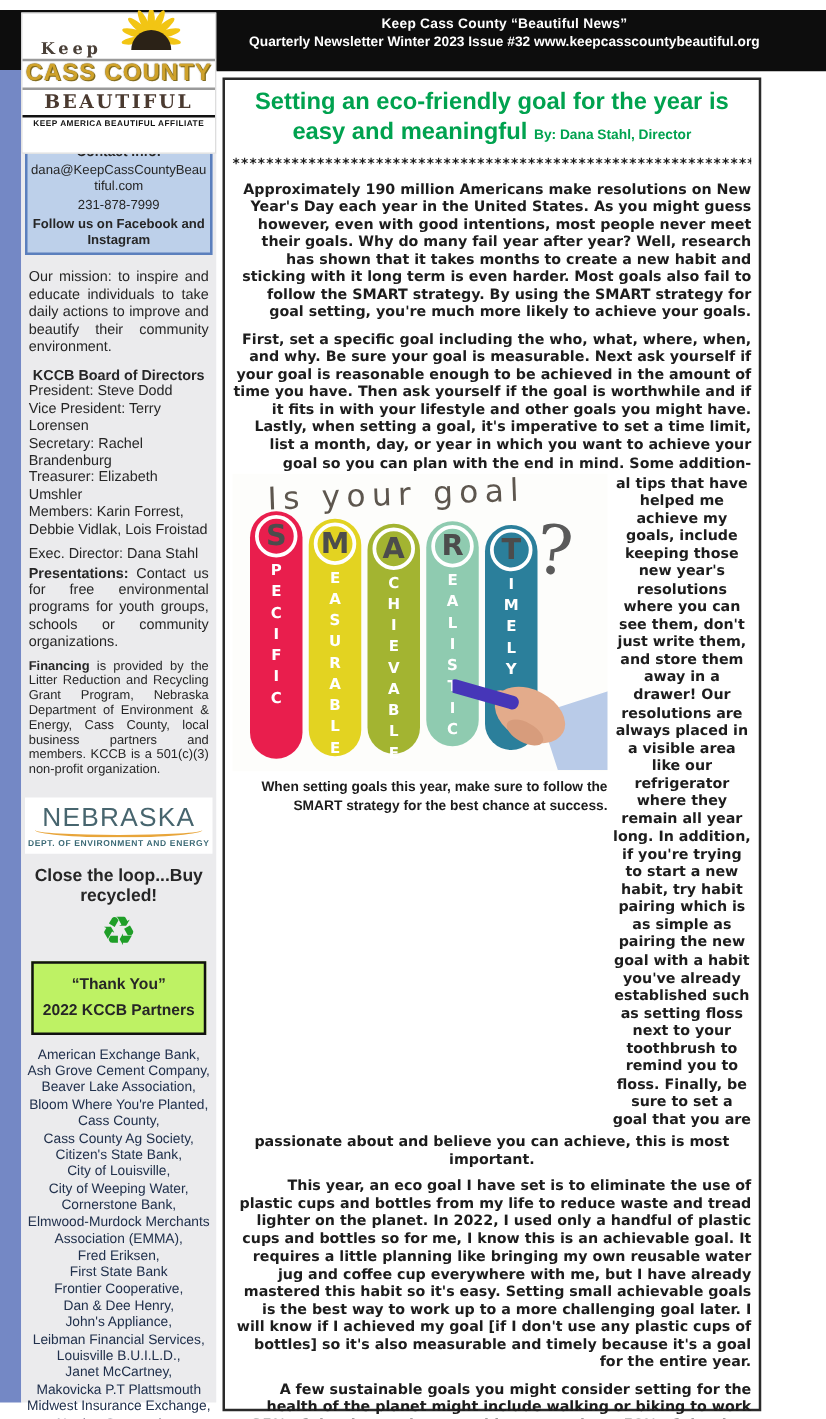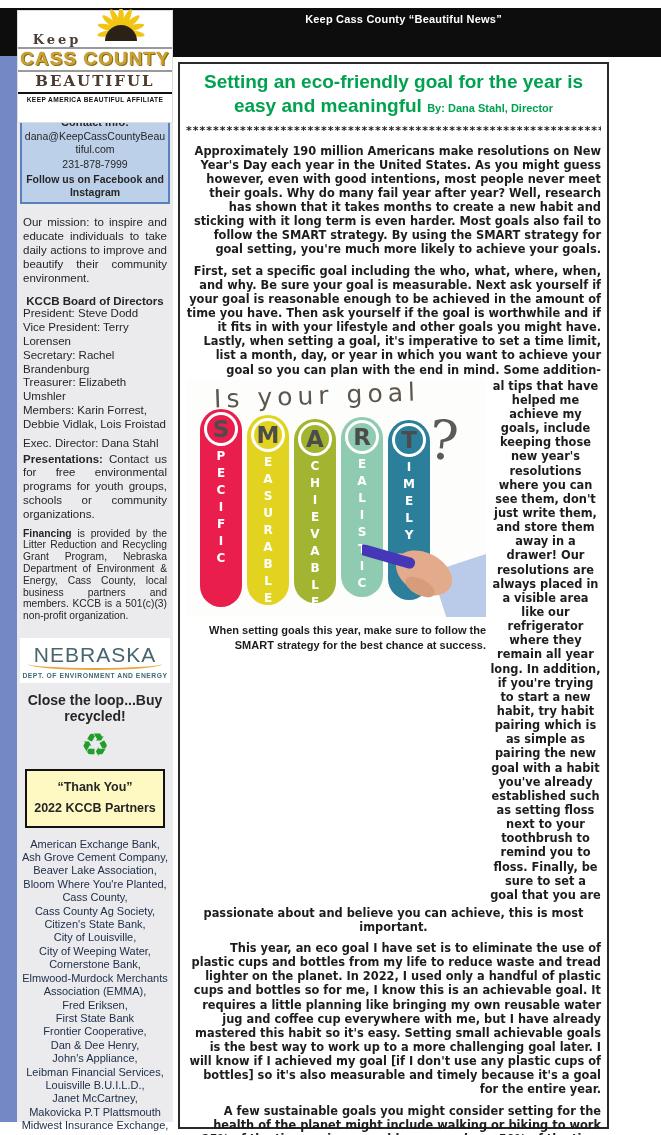--- a/index.html
+++ b/index.html
@@ -41,21 +41,21 @@
   .exec{padding:5px 6px 0 6px;font-size:11.5px;}
   .presentations{padding:4px 6px;text-align:justify;line-height:1.2;font-size:11.5px;}
   .financing{padding:2px 6px;text-align:justify;line-height:1.15;font-size:10.3px;}
   .ne-logo{background:#fff;margin:14px 3px 0 3px;padding:5px 2px 4px 2px;text-align:center;}
   .ne-name{font-size:21px;letter-spacing:1px;color:#47656e;font-weight:400;
            font-family:"Liberation Sans",sans-serif;}
   .ne-swoosh{height:5px;margin:-4px 6px 2px 6px;border-bottom:2px solid #e8a53a;border-radius:0 0 100% 100%/0 0 12px 12px;}
   .ne-dept{font-size:6.8px;font-weight:bold;color:#3c6a76;letter-spacing:.5px;}
   .closeloop{font-weight:bold;text-align:center;margin-top:9px;font-size:14px;}
   .recycle{text-align:center;font-size:32px;color:#1f9e28;line-height:1;margin-top:5px;}
-  .thanks-box{border:2px solid #111;background:#fef9c3;margin:8px 8px 8px 8px;text-align:center;
+  .thanks-box{border:2px solid #111;background:#bef264;margin:8px 8px 8px 8px;text-align:center;
               padding:6px 2px;font-weight:bold;font-size:12.5px;line-height:1.7;}
   .partners{text-align:center;line-height:1.22;font-size:11px;color:#20304c;padding:2px 2px 8px 2px;}
 
   
   .main{position:absolute;left:178px;top:62px;width:431px;height:1067px;border:2px solid #2a2a2a;
         background:#fff;box-sizing:border-box;padding:4px 6px;}
   .a-title{color:#00a24f;font-weight:bold;font-size:19px;text-align:center;line-height:1.25;margin-top:2px;}
   .a-byline{font-size:11px;font-weight:bold;}
   .stars{font-weight:bold;font-size:11px;letter-spacing:1px;white-space:nowrap;overflow:hidden;margin:6px 0 2px 0;
          font-family:"DejaVu Sans",sans-serif;}
@@ -95,20 +95,21 @@
   .bot-right{flex:1;padding-left:8px;}
   .photo{width:160px;height:125px;display:block;}
 </style>
 </head>
 <body>
 
 <div id="page">
 
   <div class="blackbar">
     <div class="title">Keep Cass County “Beautiful News”</div>
+    <div class="subtitle">Quarterly Newsletter  Winter 2023  Issue #32 www.keepcasscountybeautiful.org</div>
   </div>
 
   <div class="logo-card">
     <div class="logo-top">
       <span class="logo-keep">Keep</span>
       <span>
         <svg width="72" height="34" viewBox="0 0 72 34">
           <g fill="#f2c514">
             <ellipse cx="36" cy="10" rx="3" ry="12"></ellipse>
             <ellipse cx="36" cy="10" rx="3" ry="12" transform="rotate(25 36 22)"></ellipse>

